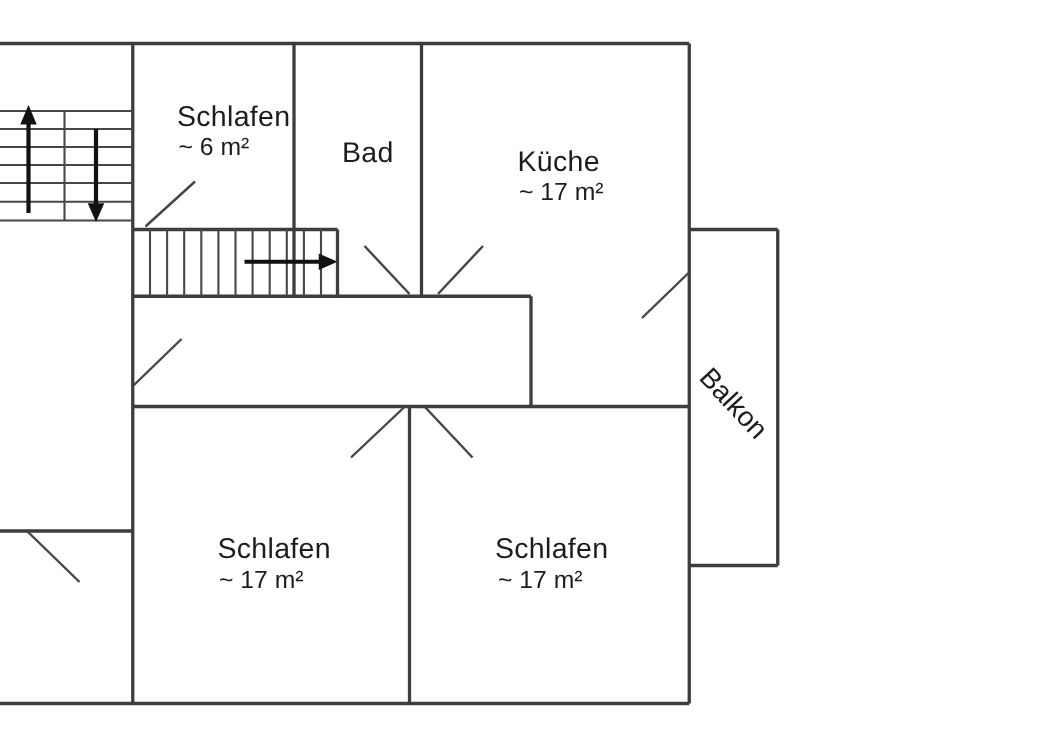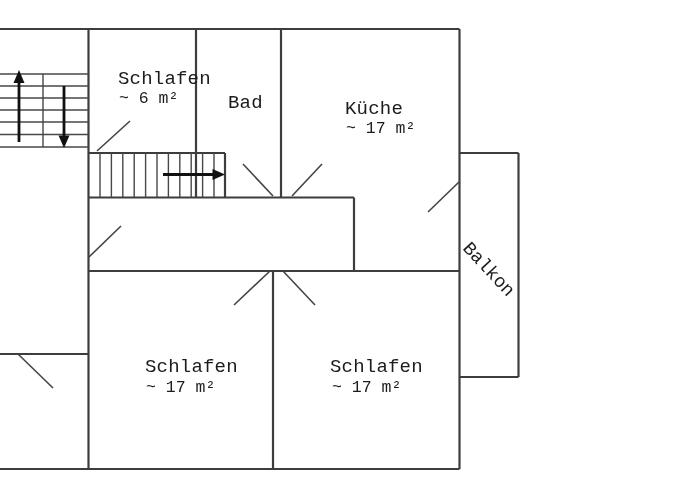--- a/index.html
+++ b/index.html
@@ -1,20 +1,20 @@
 <!DOCTYPE html>
 <html><head>
 <meta charset="utf-8">
 <style>
   html,body{margin:0;padding:0;background:#ffffff;}
   .stage{
     position:relative;
     width:700px;height:500px;
     background:#ffffff;
-    font-family:Liberation Mono, monospace;
+    font-family:Liberation Sans, sans-serif;
     overflow:hidden;
   }
   svg{display:block;}
   .walls line{fill:none;stroke-width:2.2;}
   .stairs line{fill:none;stroke-width:1.4;}
   .doors line{fill:none;stroke-width:1.6;}
   .arrows line{stroke-width:2.8;}
   .arrows polygon{stroke:none;}
   .labels text{stroke:none;}
   .room-name{font-size:19px;letter-spacing:0.2px;}

